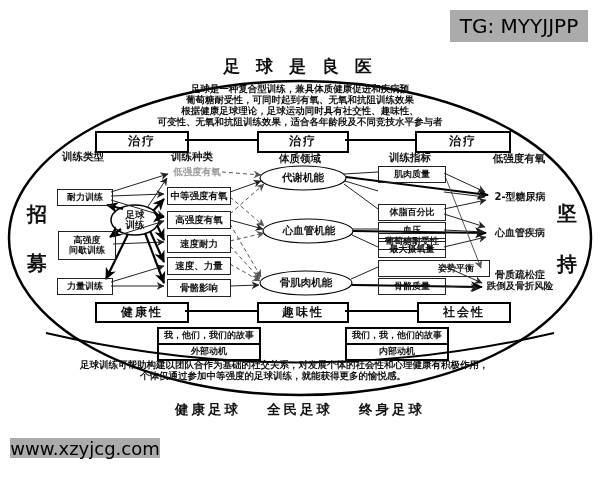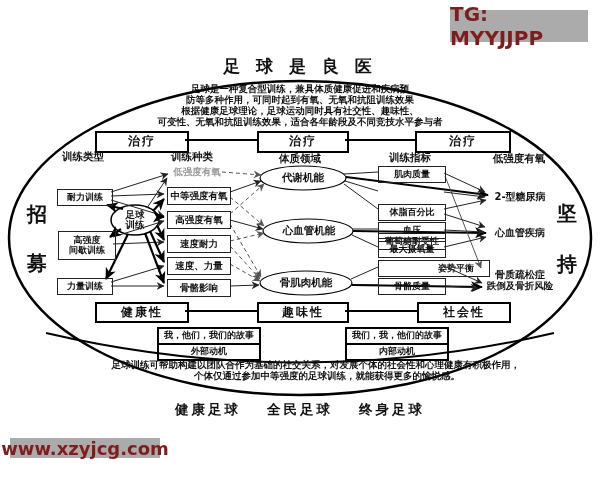--- a/index.html
+++ b/index.html
@@ -11,27 +11,27 @@
   .node{position:absolute;z-index:2;display:flex;align-items:center;justify-content:center;
         text-align:center;line-height:1.1;}
   .box-thin{border:1.2px solid #222;background:transparent;}
   .box-bold{border:2.5px solid #000;background:transparent;letter-spacing:2px;}
   .box-mid{border:2px solid #000;background:transparent;}
   .hdr{font-size:10.5px;}
   .sidechar{font-size:20px;}
   .small{font-size:9.5px;}
   .tiny{font-size:9px;}
   .muted{color:#999;}
-  .wm{position:absolute;z-index:5;background:#ababab;color:#7f1d1d;font-weight:bold;
+  .wm{position:absolute;z-index:5;background:#ababab;color:#000000;font-weight:normal;
       display:flex;align-items:center;justify-content:center;}
   .intro{position:absolute;z-index:2;text-align:center;font-size:9.5px;line-height:10.5px;}
   .title{position:absolute;z-index:2;text-align:center;font-size:17px;letter-spacing:5px;}
   .footer{position:absolute;z-index:2;display:flex;justify-content:center;gap:26px;
           font-size:13.5px;letter-spacing:3px;}
-  .note{position:absolute;z-index:2;text-align:right;font-size:9.5px;line-height:10.5px;}
+  .note{position:absolute;z-index:2;text-align:left;font-size:9.5px;line-height:10.5px;}
   
   .ln{stroke:#222;stroke-width:1;}
   .lnG{stroke:#555;stroke-width:1;}
   .lnB{stroke:#000;stroke-width:2.2;}
   .lnD{stroke:#555;stroke-width:1;stroke-dasharray:4 3;}
   .lnC{stroke:#000;stroke-width:2;}
 </style>
 </head>
 <body>
 
@@ -116,21 +116,21 @@
     <line class="ln" x1="444" y1="266" x2="482" y2="283" marker-end="url(#mT)"></line>
     <line class="ln" x1="444" y1="286" x2="478" y2="288" marker-end="url(#mT)"></line>
   </svg>
 
   <div class="wm" style="left:450px;top:10px;width:138px;height:32px;font-size:20px;">TG: MYYJJPP</div>
   <div class="wm" style="left:10px;top:438px;width:150px;height:20px;font-size:18px;">www.xzyjcg.com</div>
 
   <div class="title" style="left:150px;top:55px;width:300px;">足 球 是 良 医</div>
   <div class="intro" style="left:160px;top:84px;width:280px;">
     <div>足球是一种复合型训练，兼具体质健康促进和疾病预</div>
-    <div>防等多种作用，可同时起到有氧、无氧和抗阻训练效果</div>
+    <div>葡萄糖耐受性，可同时起到有氧、无氧和抗阻训练效果</div>
   </div>
   <div class="intro" style="left:140px;top:106px;width:320px;">
     <div>根据健康足球理论，足球运动同时具有社交性、趣味性、</div>
     <div>可变性、无氧和抗阻训练效果，适合各年龄段及不同竞技水平参与者</div>
   </div>
 
   <div class="node box-bold" style="left:95px;top:131px;width:90px;height:18px;font-size:12px;">治疗</div>
   <div class="node box-bold" style="left:257px;top:131px;width:88px;height:18px;font-size:12px;">治疗</div>
   <div class="node box-bold" style="left:415px;top:131px;width:92px;height:18px;font-size:12px;">治疗</div>
 

